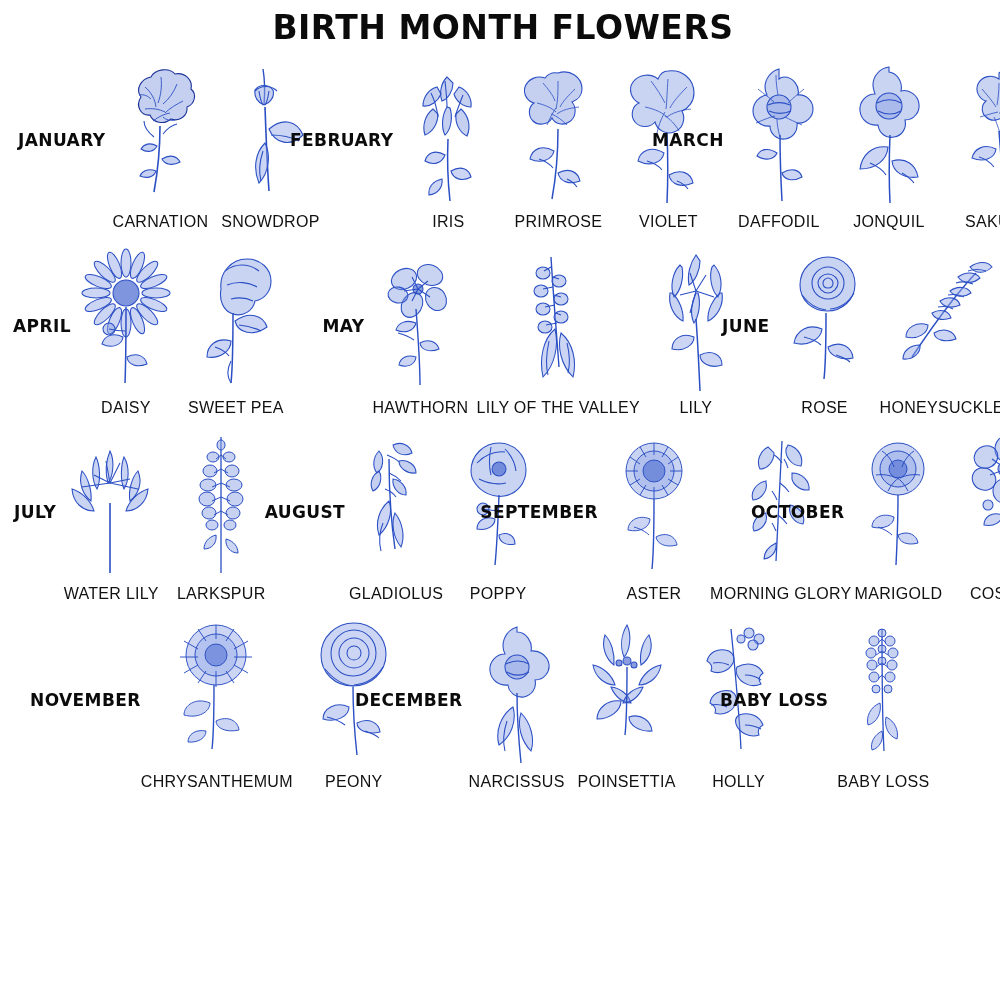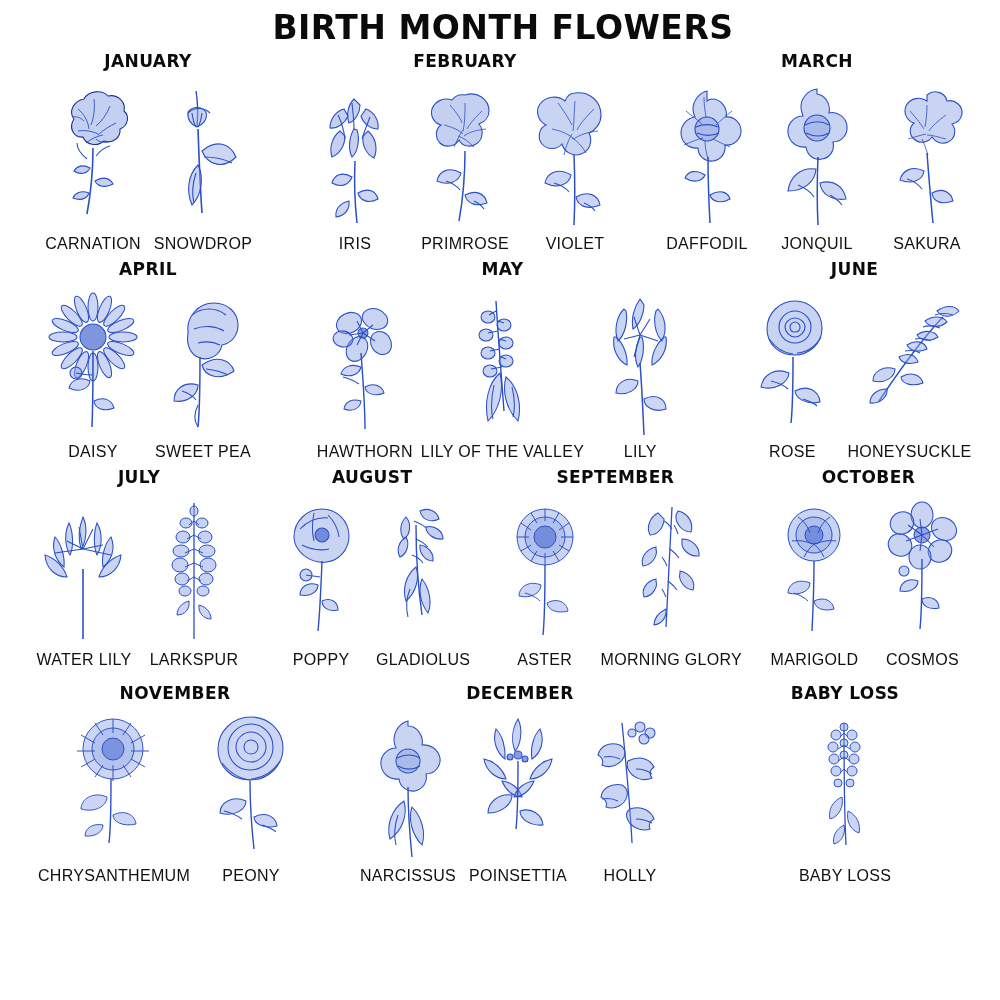--- a/index.html
+++ b/index.html
@@ -27,21 +27,21 @@
     padding-left: 6px;
   }
   .grid-row {
     display: flex;
     width: 1000px;
     align-items: flex-start;
     justify-content: space-between;
   }
   .month-block {
     display: flex;
-    flex-direction: column;
+    flex-direction: row;
     align-items: center;
   }
   .month-name {
     font-family: "DejaVu Sans", sans-serif;
     font-weight: 900;
     font-size: 17px;
     letter-spacing: 0.4px;
     color: #0b0b0b;
     margin-bottom: 2px;
     text-align: center;
@@ -66,21 +66,21 @@
     letter-spacing: 0.3px;
     color: #111;
     text-align: center;
     margin-top: 2px;
     white-space: nowrap;
   }
   
   .r1 { margin-top: 4px; }
   .r2 { margin-top: 6px; }
   .r3 { margin-top: 6px; }
-  .r4 { margin-top: 14px; }
+  .r4 { margin-top: 8px; }
 </style>
 </head>
 <body>
 
 <div id="page">
   <h1 id="title">BIRTH MONTH FLOWERS</h1>
 
   <div class="grid-row r1" style="padding:0 18px;">
 
     <div class="month-block" style="width:260px;">
@@ -457,50 +457,50 @@
         </div>
       </div>
     </div>
 
     <div class="month-block" style="width:215px;">
       <div class="month-name">AUGUST</div>
       <div class="flowers">
         <div class="flower">
           <svg class="flower-art" width="102" height="160" viewBox="0 0 102 160">
             <g fill="none" stroke="#2b4fc4" stroke-width="1.05">
+              <g fill="#7f96e0" fill-opacity="0.45">
+                <path d="M34 28c-6 6-7 16-2 22 6-4 8-15 2-22z"></path>
+                <path d="M48 22c8-4 17 0 19 8-8 4-17 1-19-8z"></path>
+                <path d="M54 38c9-2 17 4 17 12-9 1-17-5-17-12z"></path>
+                <path d="M34 48c-7 4-10 13-6 20 7-3 10-13 6-20z"></path>
+                <path d="M48 56c8 1 14 8 13 16-8 0-14-8-13-16z"></path>
+              </g>
+              <path d="M42 32c5 2 9 4 12 7M44 50c5 2 9 5 12 8M40 66c5 2 9 5 11 8"></path>
+              <path d="M44 36c0 30 2 62 6 90" stroke-width="1.4"></path>
+              <path d="M44 78c-10 8-14 22-10 34 10-8 14-24 10-34z" fill="#8fa5e6" fill-opacity="0.45"></path>
+              <path d="M50 90c8 10 10 24 6 34-8-10-10-24-6-34z" fill="#8fa5e6" fill-opacity="0.45"></path>
+              <path d="M38 100c-4 10-4 20-2 28"></path>
+            </g>
+          </svg>
+          <div class="flower-label">GLADIOLUS</div>
+        </div>
+        <div class="flower">
+          <svg class="flower-art" width="102" height="160" viewBox="0 0 102 160">
+            <g fill="none" stroke="#2b4fc4" stroke-width="1.05">
               <path d="M24 48c0-16 13-28 28-28s27 12 27 27c0 13-9 24-22 26-11 2-23-4-29-13-3-4-4-8-4-12z" fill="#7f96e0" fill-opacity="0.42"></path>
               <path d="M30 40c8-8 18-12 28-11M32 56c8 4 18 6 27 4M58 26c6 6 10 14 11 22M44 24c-2 10-2 20 0 28"></path>
               <circle cx="52" cy="46" r="7" fill="#3a5ccc" fill-opacity="0.6"></circle>
               <path d="M52 72c-1 26-2 50-4 70" stroke-width="1.4"></path>
               <path d="M48 96c-10-4-18 2-18 10 10 2 18-3 18-10z" fill="#8fa5e6" fill-opacity="0.45"></path>
               <path d="M52 112c9-4 16 1 16 9-9 2-16-2-16-9z" fill="#8fa5e6" fill-opacity="0.45"></path>
               <circle cx="36" cy="86" r="6" fill="#8fa5e6" fill-opacity="0.5"></circle>
               <path d="M50 88c-5-1-10-1-14-2"></path>
             </g>
           </svg>
           <div class="flower-label">POPPY</div>
-        </div>
-        <div class="flower">
-          <svg class="flower-art" width="102" height="160" viewBox="0 0 102 160">
-            <g fill="none" stroke="#2b4fc4" stroke-width="1.05">
-              <g fill="#7f96e0" fill-opacity="0.45">
-                <path d="M34 28c-6 6-7 16-2 22 6-4 8-15 2-22z"></path>
-                <path d="M48 22c8-4 17 0 19 8-8 4-17 1-19-8z"></path>
-                <path d="M54 38c9-2 17 4 17 12-9 1-17-5-17-12z"></path>
-                <path d="M34 48c-7 4-10 13-6 20 7-3 10-13 6-20z"></path>
-                <path d="M48 56c8 1 14 8 13 16-8 0-14-8-13-16z"></path>
-              </g>
-              <path d="M42 32c5 2 9 4 12 7M44 50c5 2 9 5 12 8M40 66c5 2 9 5 11 8"></path>
-              <path d="M44 36c0 30 2 62 6 90" stroke-width="1.4"></path>
-              <path d="M44 78c-10 8-14 22-10 34 10-8 14-24 10-34z" fill="#8fa5e6" fill-opacity="0.45"></path>
-              <path d="M50 90c8 10 10 24 6 34-8-10-10-24-6-34z" fill="#8fa5e6" fill-opacity="0.45"></path>
-              <path d="M38 100c-4 10-4 20-2 28"></path>
-            </g>
-          </svg>
-          <div class="flower-label">GLADIOLUS</div>
         </div>
       </div>
     </div>
 
     <div class="month-block" style="width:270px;">
       <div class="month-name">SEPTEMBER</div>
       <div class="flowers">
         <div class="flower">
           <svg class="flower-art" width="112" height="160" viewBox="0 0 112 160">
             <g fill="none" stroke="#2b4fc4" stroke-width="0.95">

